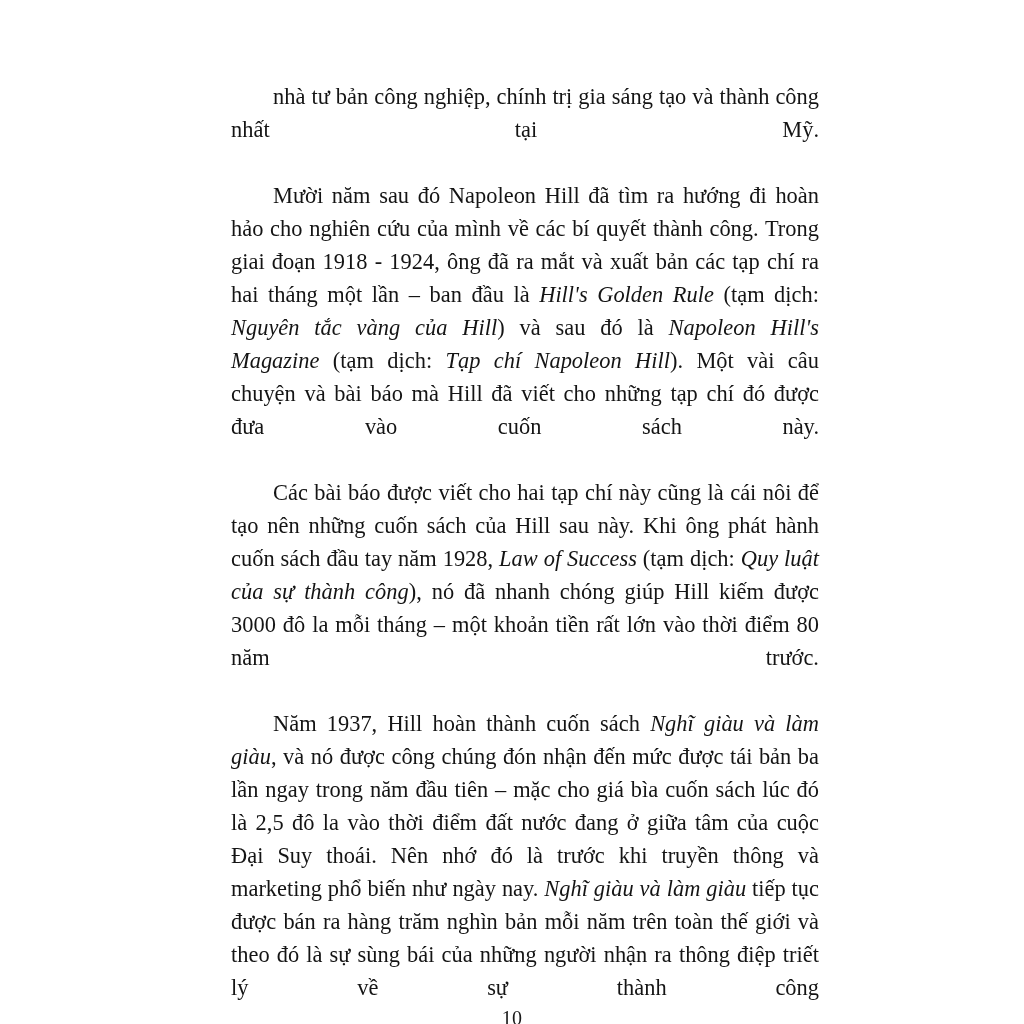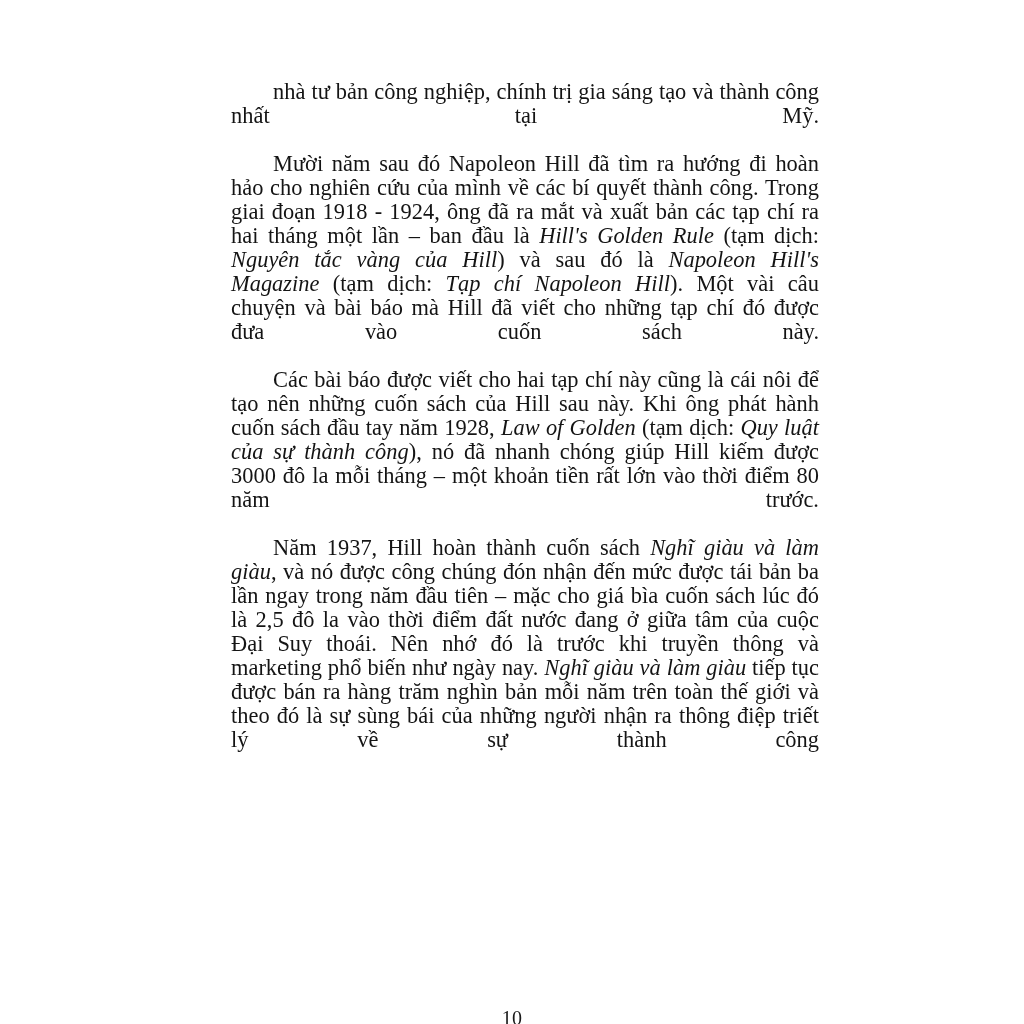--- a/index.html
+++ b/index.html
@@ -29,21 +29,21 @@
     top: 80px;
     width: 588px;
   }
 
   p.para {
     margin: 0;
     text-align: justify;
     text-justify: inter-word;
     text-indent: 42px;
     font-size: 22.4px;
-    line-height: 24px;
+    line-height: 33px;
     letter-spacing: 0.02px;
     word-spacing: 0.2px;
     color: #141414;
     -webkit-font-smoothing: antialiased;
   }
 
   
   p.para::after {
     content: "";
     display: inline-block;
@@ -67,19 +67,19 @@
   }
 </style>
 </head>
 <body style="background: rgb(255, 255, 255); color: rgb(19, 19, 19);">
 
 <div class="page">
 
   <div class="textblock">
     <p class="para">nhà tư bản công nghiệp, chính trị gia sáng tạo và thành công nhất tại Mỹ.</p>
     <p class="para">Mười năm sau đó Napoleon Hill đã tìm ra hướng đi hoàn hảo cho nghiên cứu của mình về các bí quyết thành công. Trong giai đoạn 1918 - 1924, ông đã ra mắt và xuất bản các tạp chí ra hai tháng một lần – ban đầu là <em class="title">Hill's Golden Rule</em> (tạm dịch: <em class="title">Nguyên tắc vàng của Hill</em>) và sau đó là <em class="title">Napoleon Hill's Magazine</em> (tạm dịch: <em class="title">Tạp chí Napoleon Hill</em>). Một vài câu chuyện và bài báo mà Hill đã viết cho những tạp chí đó được đưa vào cuốn sách này.</p>
-    <p class="para">Các bài báo được viết cho hai tạp chí này cũng là cái nôi để tạo nên những cuốn sách của Hill sau này. Khi ông phát hành cuốn sách đầu tay năm 1928, <em class="title">Law of Golden</em> (tạm dịch: <em class="title">Quy luật của sự thành công</em>), nó đã nhanh chóng giúp Hill kiếm được 3000 đô la mỗi tháng – một khoản tiền rất lớn vào thời điểm 80 năm trước.</p>
+    <p class="para">Các bài báo được viết cho hai tạp chí này cũng là cái nôi để tạo nên những cuốn sách của Hill sau này. Khi ông phát hành cuốn sách đầu tay năm 1928, <em class="title">Law of Success</em> (tạm dịch: <em class="title">Quy luật của sự thành công</em>), nó đã nhanh chóng giúp Hill kiếm được 3000 đô la mỗi tháng – một khoản tiền rất lớn vào thời điểm 80 năm trước.</p>
     <p class="para">Năm 1937, Hill hoàn thành cuốn sách <em class="title">Nghĩ giàu và làm giàu</em>, và nó được công chúng đón nhận đến mức được tái bản ba lần ngay trong năm đầu tiên – mặc cho giá bìa cuốn sách lúc đó là 2,5 đô la vào thời điểm đất nước đang ở giữa tâm của cuộc Đại Suy thoái. Nên nhớ đó là trước khi truyền thông và marketing phổ biến như ngày nay. <em class="title">Nghĩ giàu và làm giàu</em> tiếp tục được bán ra hàng trăm nghìn bản mỗi năm trên toàn thế giới và theo đó là sự sùng bái của những người nhận ra thông điệp triết lý về sự thành công</p>
   </div>
 
   <div class="folio">10</div>
 
 </div>
 
 </body></html>

